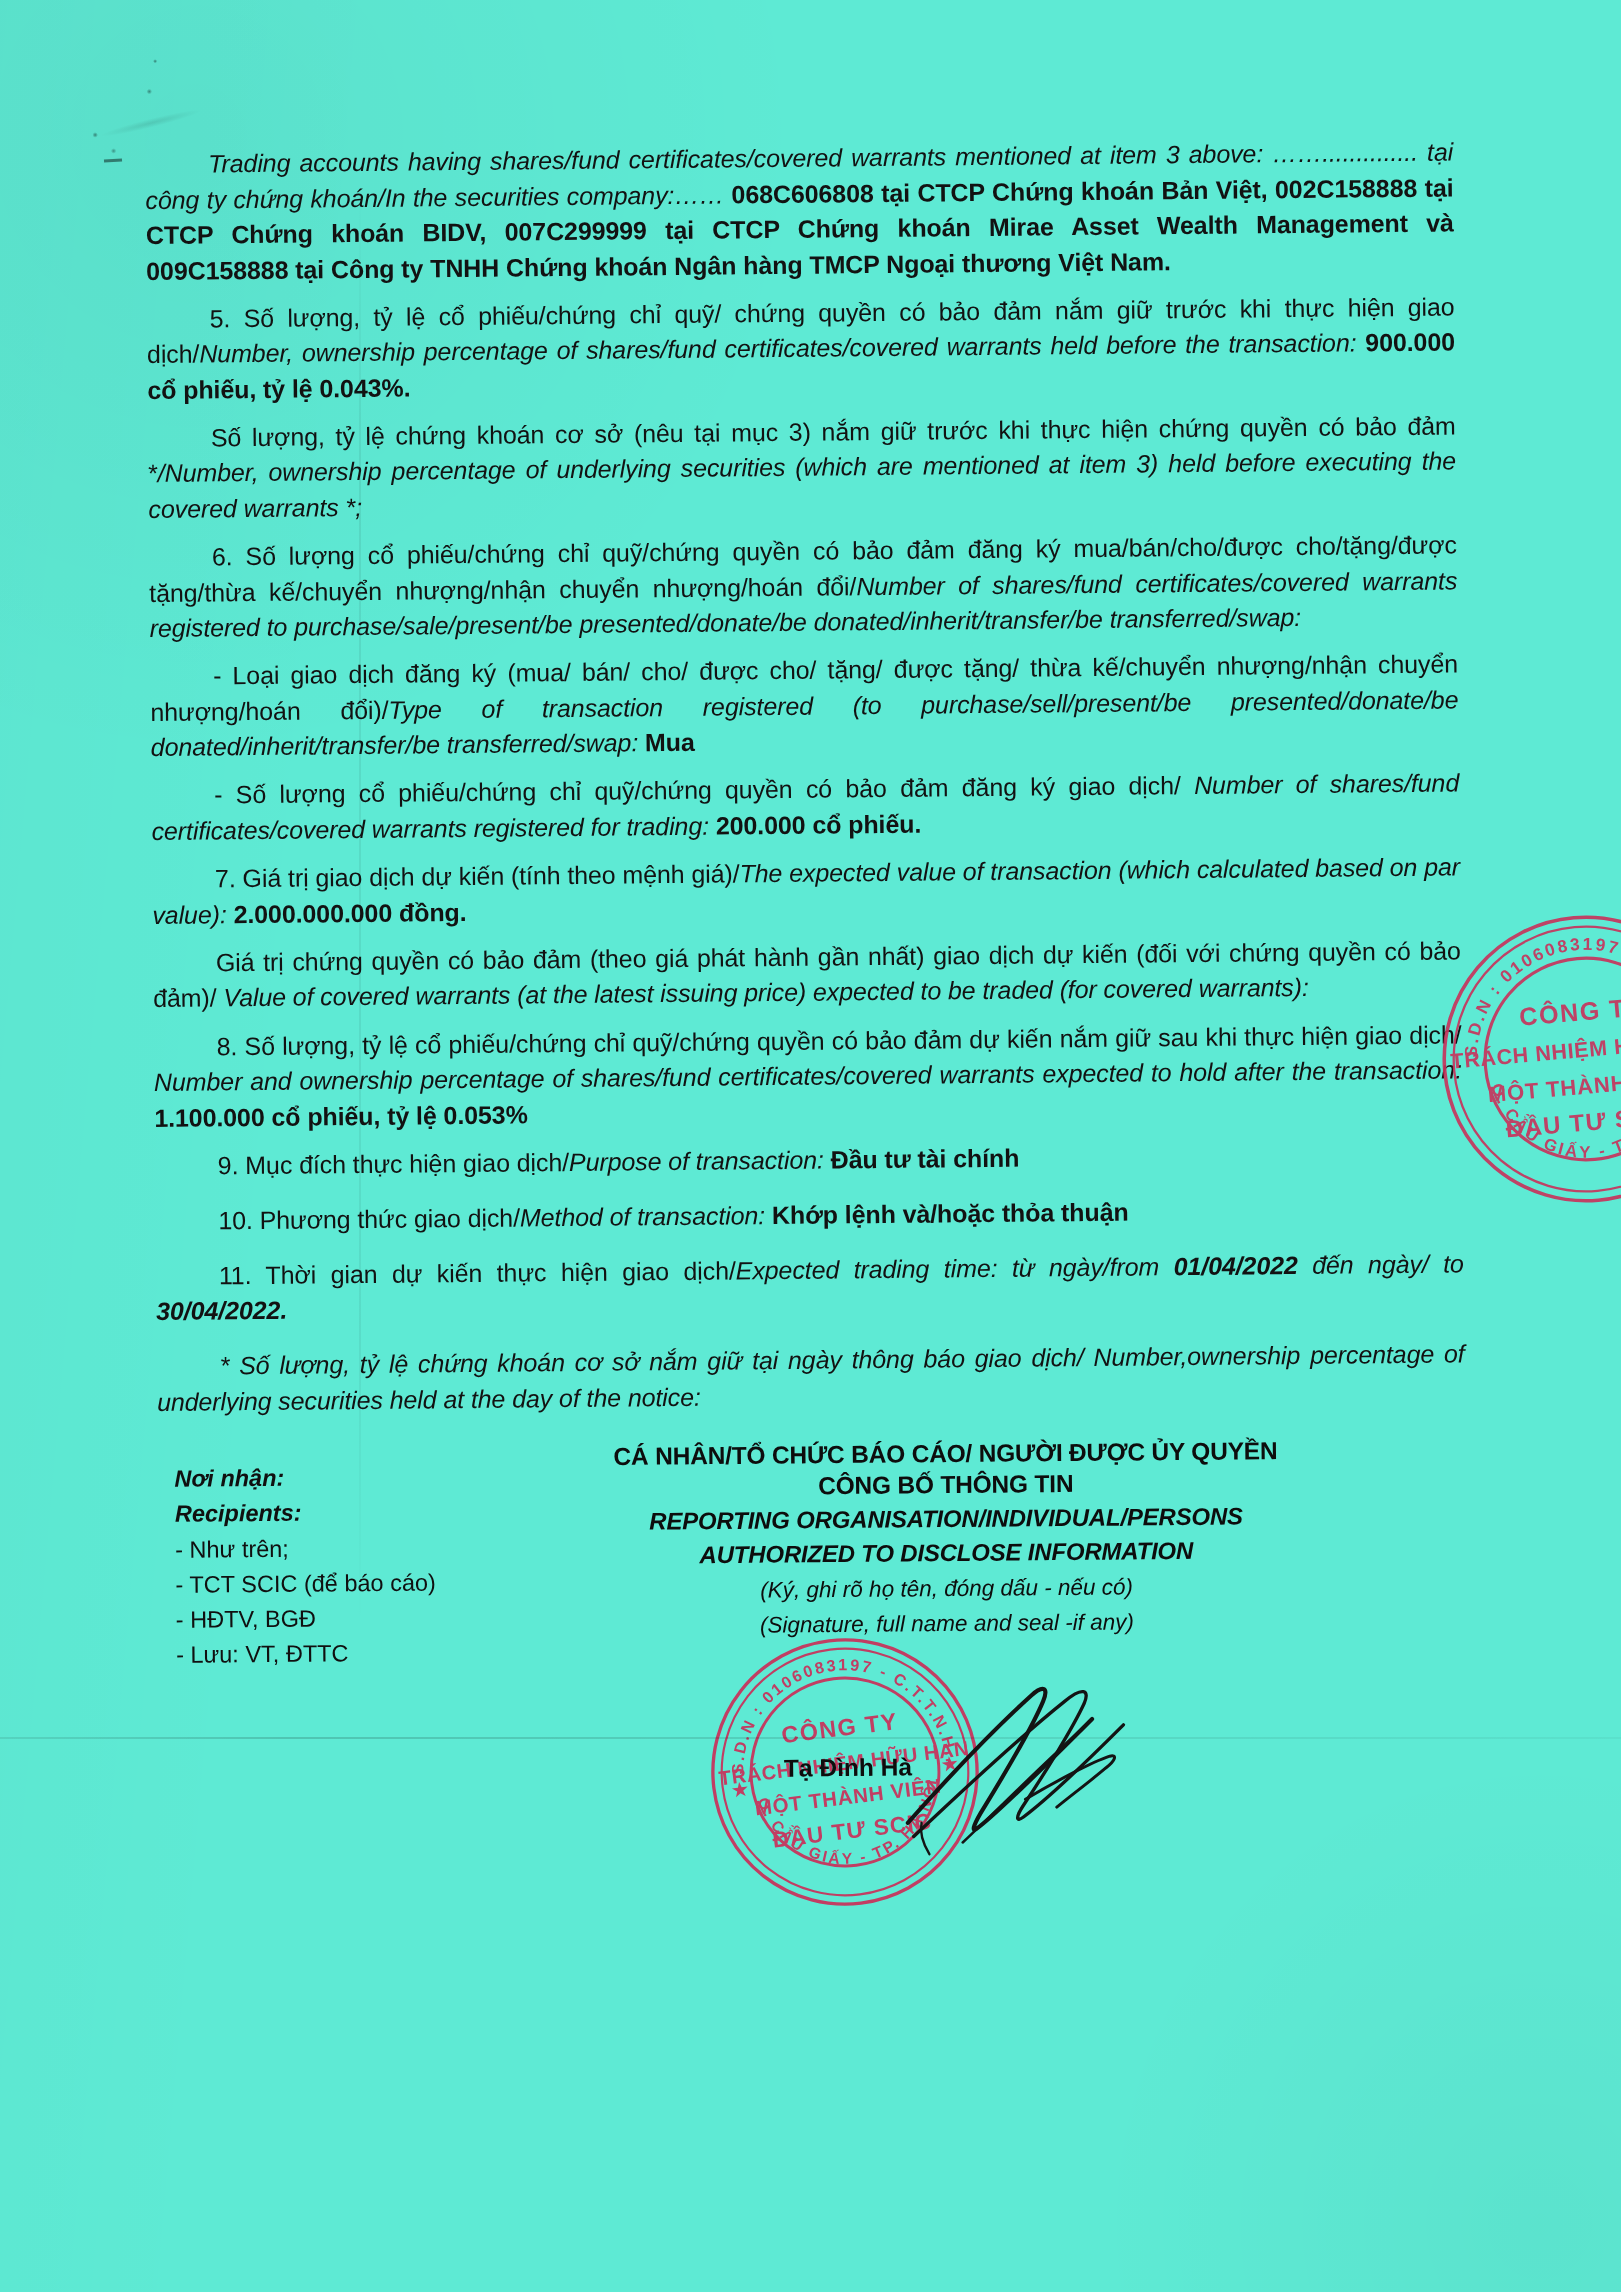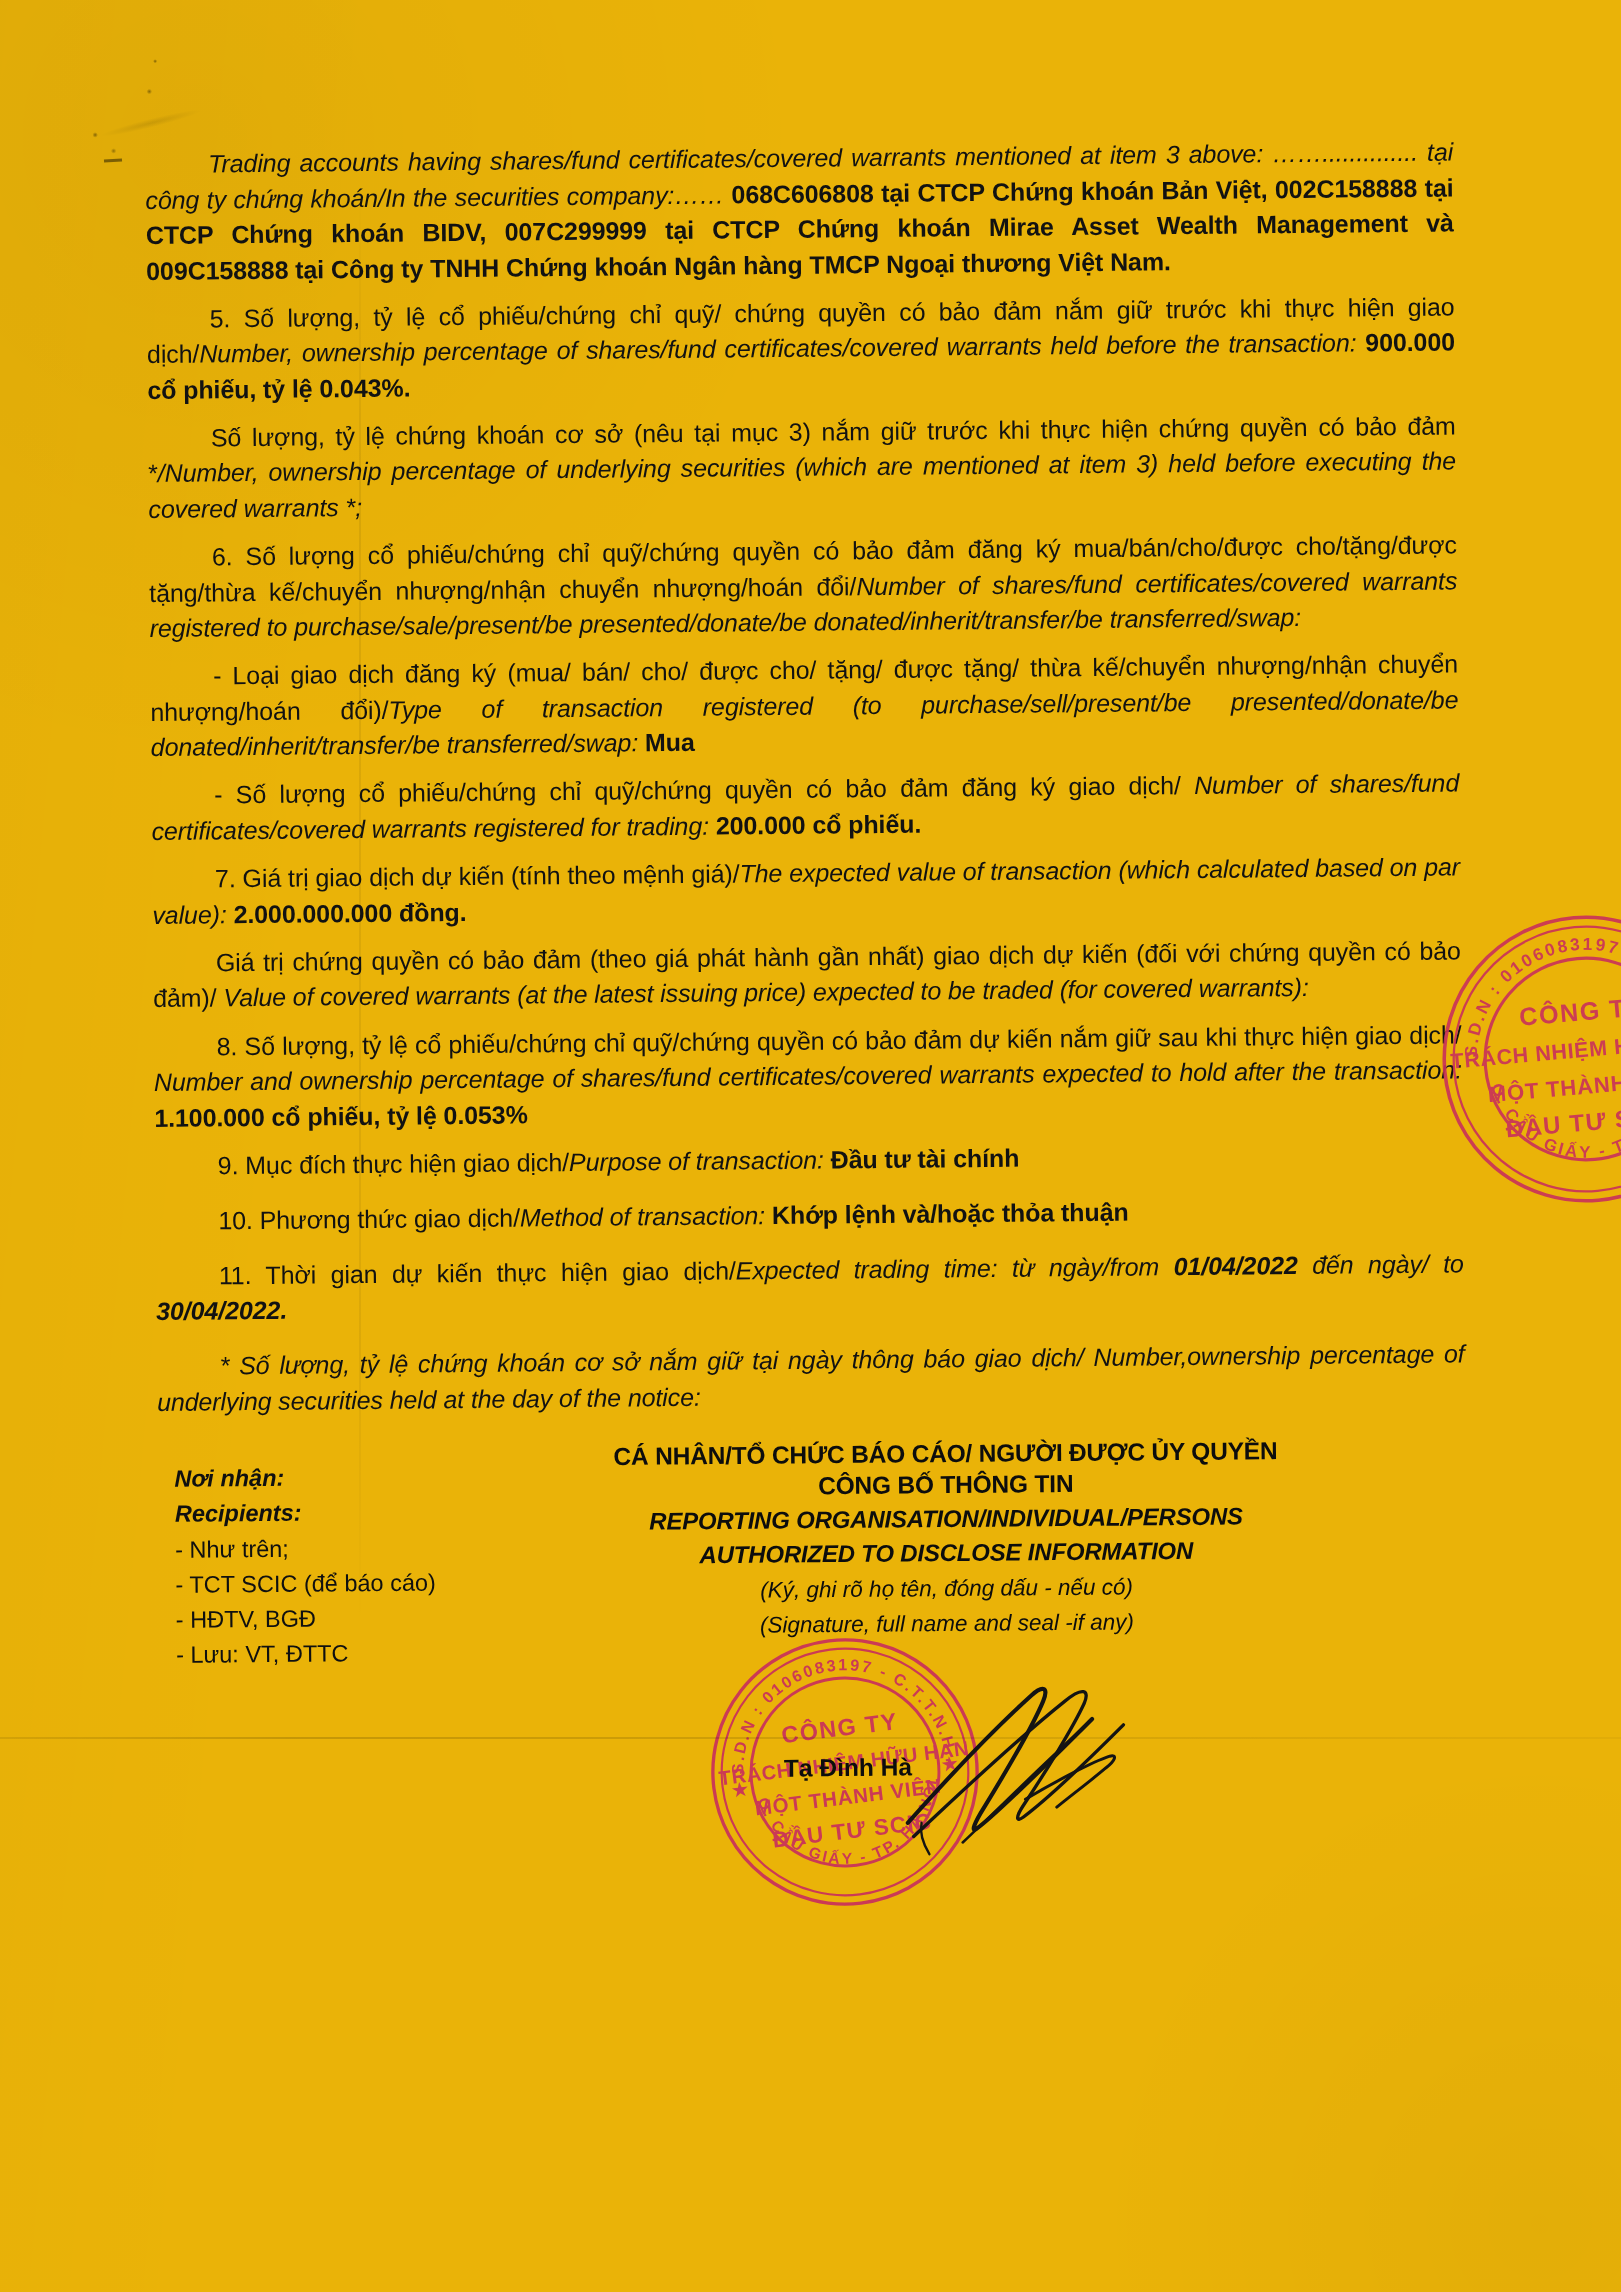--- a/index.html
+++ b/index.html
@@ -4,21 +4,21 @@
 <style>
   html, body {
     margin: 0;
     padding: 0;
     background: #ffffff;
   }
   .page {
     position: relative;
     width: 1621px;
     height: 2293px;
-    background: #eab308;
+    background: #5eead4;
     overflow: hidden;
     font-family: "Liberation Sans", sans-serif;
   }
 
   
   .scan-tint {
     position: absolute;
     inset: 0;
     background:
       radial-gradient(ellipse 55% 40% at 12% 6%, rgba(0,0,0,0.035), rgba(0,0,0,0) 70%),

